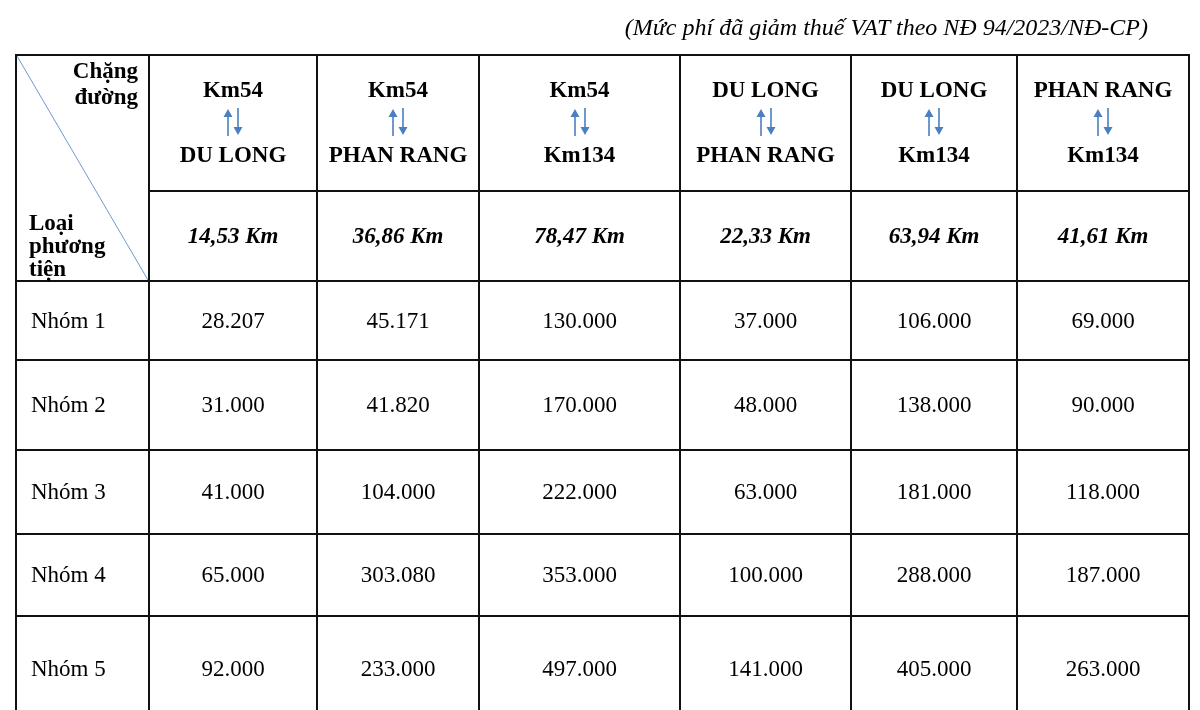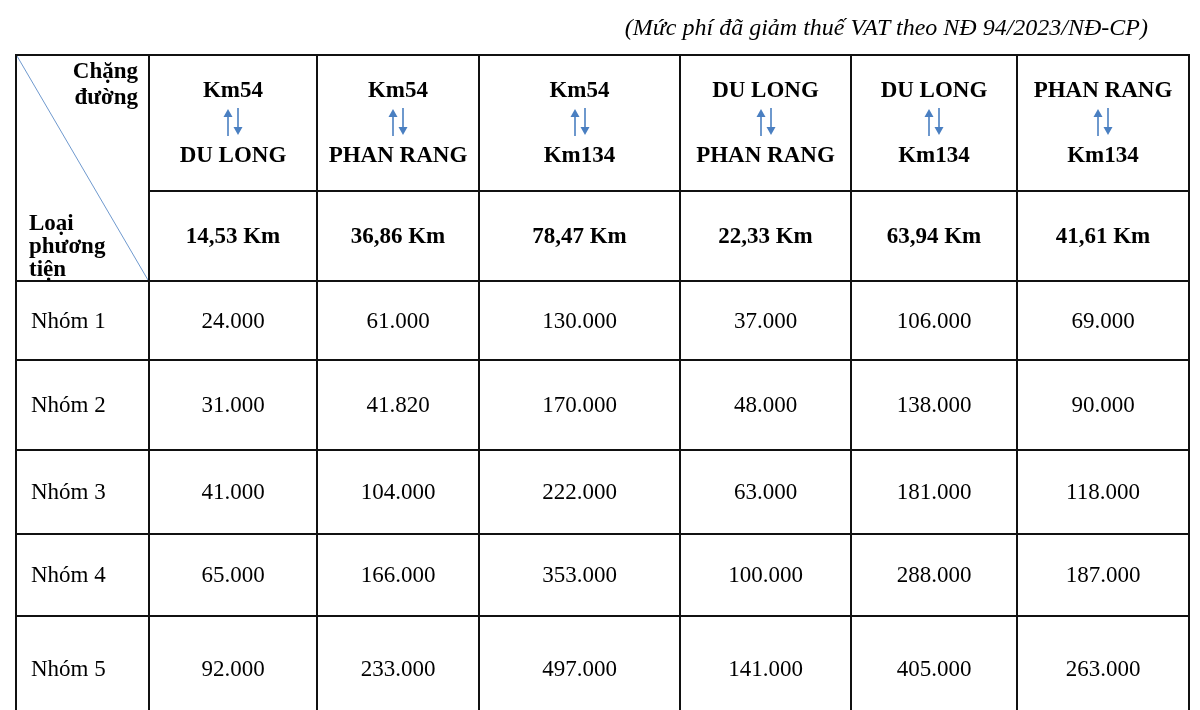--- a/index.html
+++ b/index.html
@@ -2,21 +2,21 @@
 <html><head>
 <meta charset="utf-8">
 <style>
   html, body { margin:0; padding:0; background:#ffffff; }
   body { width:1200px; height:710px; position:relative; overflow:hidden;
          font-family:"Liberation Serif", "DejaVu Serif", serif; color:#000; }
   .note { position:absolute; top:14px; right:52px; font-size:24px; font-style:italic; white-space:nowrap;margin-left:48px; }
   table { position:absolute; left:15px; top:54px; border-collapse:collapse; table-layout:fixed; }
   td { border:2px solid #111; text-align:center; vertical-align:middle; padding:0; }
   .hdr td { height:134px; }
-  .km td { height:88px; font-weight:bold; font-size:23px; }
+  .km td { height:88px; font-weight:bold; font-size:23px;font-style:italic; }
   .row td { font-size:23px; }
   .hdr .route { font-weight:bold; font-size:23px; line-height:1.25; }
   .route .top, .route .bot { display:block; white-space:nowrap;font-family:Liberation Serif, serif; }
   .route .arrows { display:block; height:30px; margin:2px 0 4px; }
   .corner { position:relative; padding:4px; }
   .corner svg.diag { position:absolute; left:0; top:0; width:100%; height:100%; }
   .corner .tr { position:absolute; right:10px; top:2px; text-align:right; font-weight:bold; font-size:23px; line-height:26px; }
   .corner .bl { position:absolute; left:12px; bottom:0px; text-align:left; font-weight:bold; font-size:23px; line-height:23px; }
   .rowlabel { text-align:left; padding-left:14px; }
 </style>
@@ -115,22 +115,22 @@
   <tr class="km">
     <td>14,53 Km</td>
     <td>36,86 Km</td>
     <td>78,47 Km</td>
     <td>22,33 Km</td>
     <td>63,94 Km</td>
     <td>41,61 Km</td>
   </tr>
   <tr class="row" style="height:79px">
     <td class="rowlabel">Nhóm 1</td>
-    <td>24.000</td>
-    <td>61.000</td>
+    <td>28.207</td>
+    <td>45.171</td>
     <td>130.000</td>
     <td>37.000</td>
     <td>106.000</td>
     <td>69.000</td>
   </tr>
   <tr class="row" style="height:90px">
     <td class="rowlabel">Nhóm 2</td>
     <td>31.000</td>
     <td>41.820</td>
     <td>170.000</td>
@@ -143,21 +143,21 @@
     <td>41.000</td>
     <td>104.000</td>
     <td>222.000</td>
     <td>63.000</td>
     <td>181.000</td>
     <td>118.000</td>
   </tr>
   <tr class="row" style="height:82px">
     <td class="rowlabel">Nhóm 4</td>
     <td>65.000</td>
-    <td>166.000</td>
+    <td>303.080</td>
     <td>353.000</td>
     <td>100.000</td>
     <td>288.000</td>
     <td>187.000</td>
   </tr>
   <tr class="row" style="height:106px">
     <td class="rowlabel">Nhóm 5</td>
     <td>92.000</td>
     <td>233.000</td>
     <td>497.000</td>

